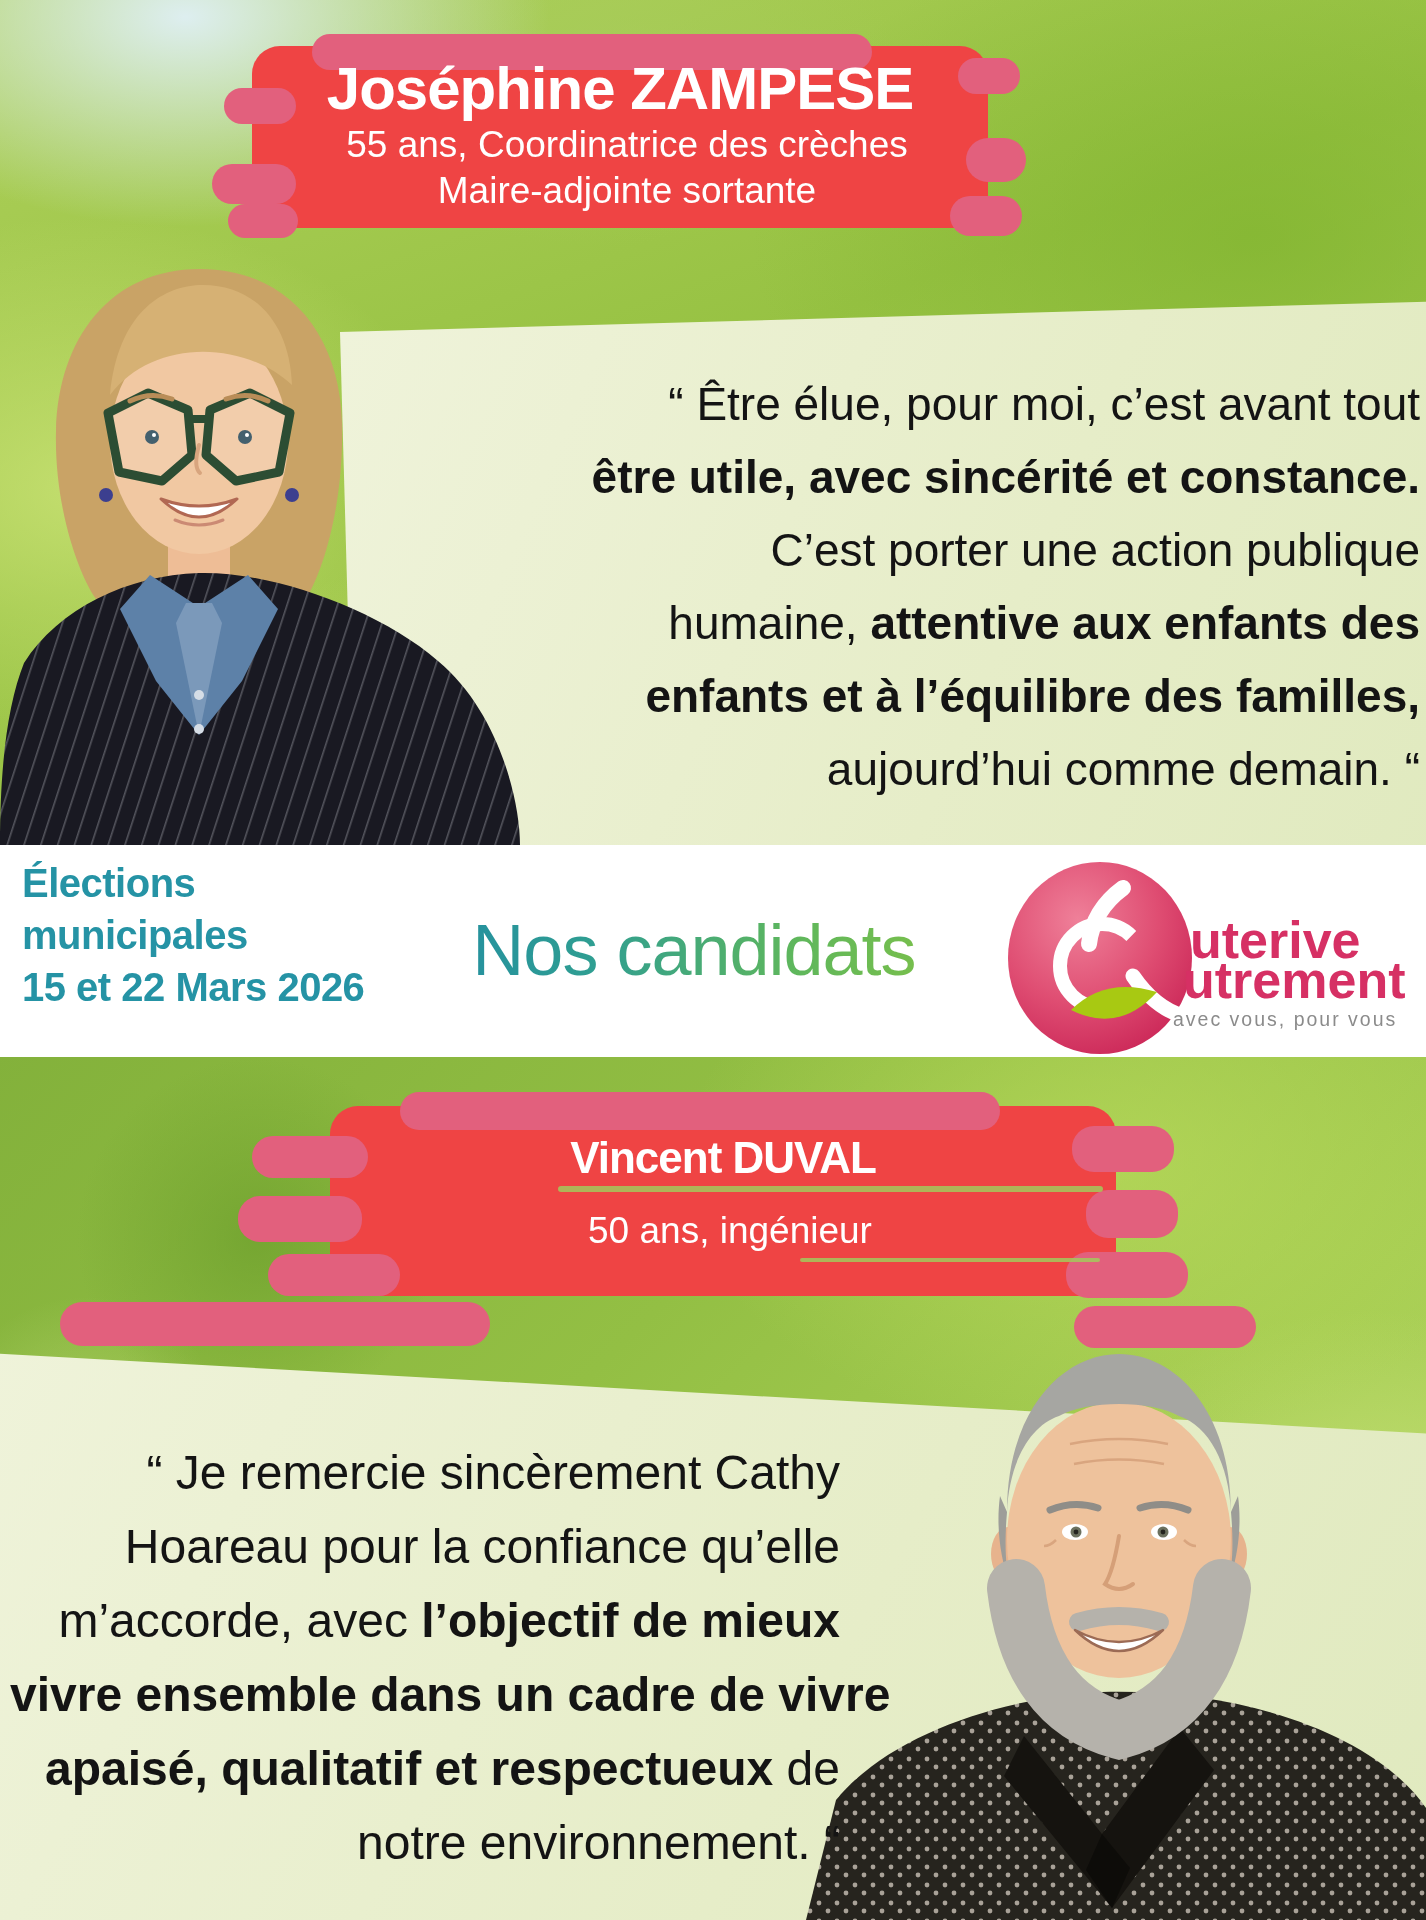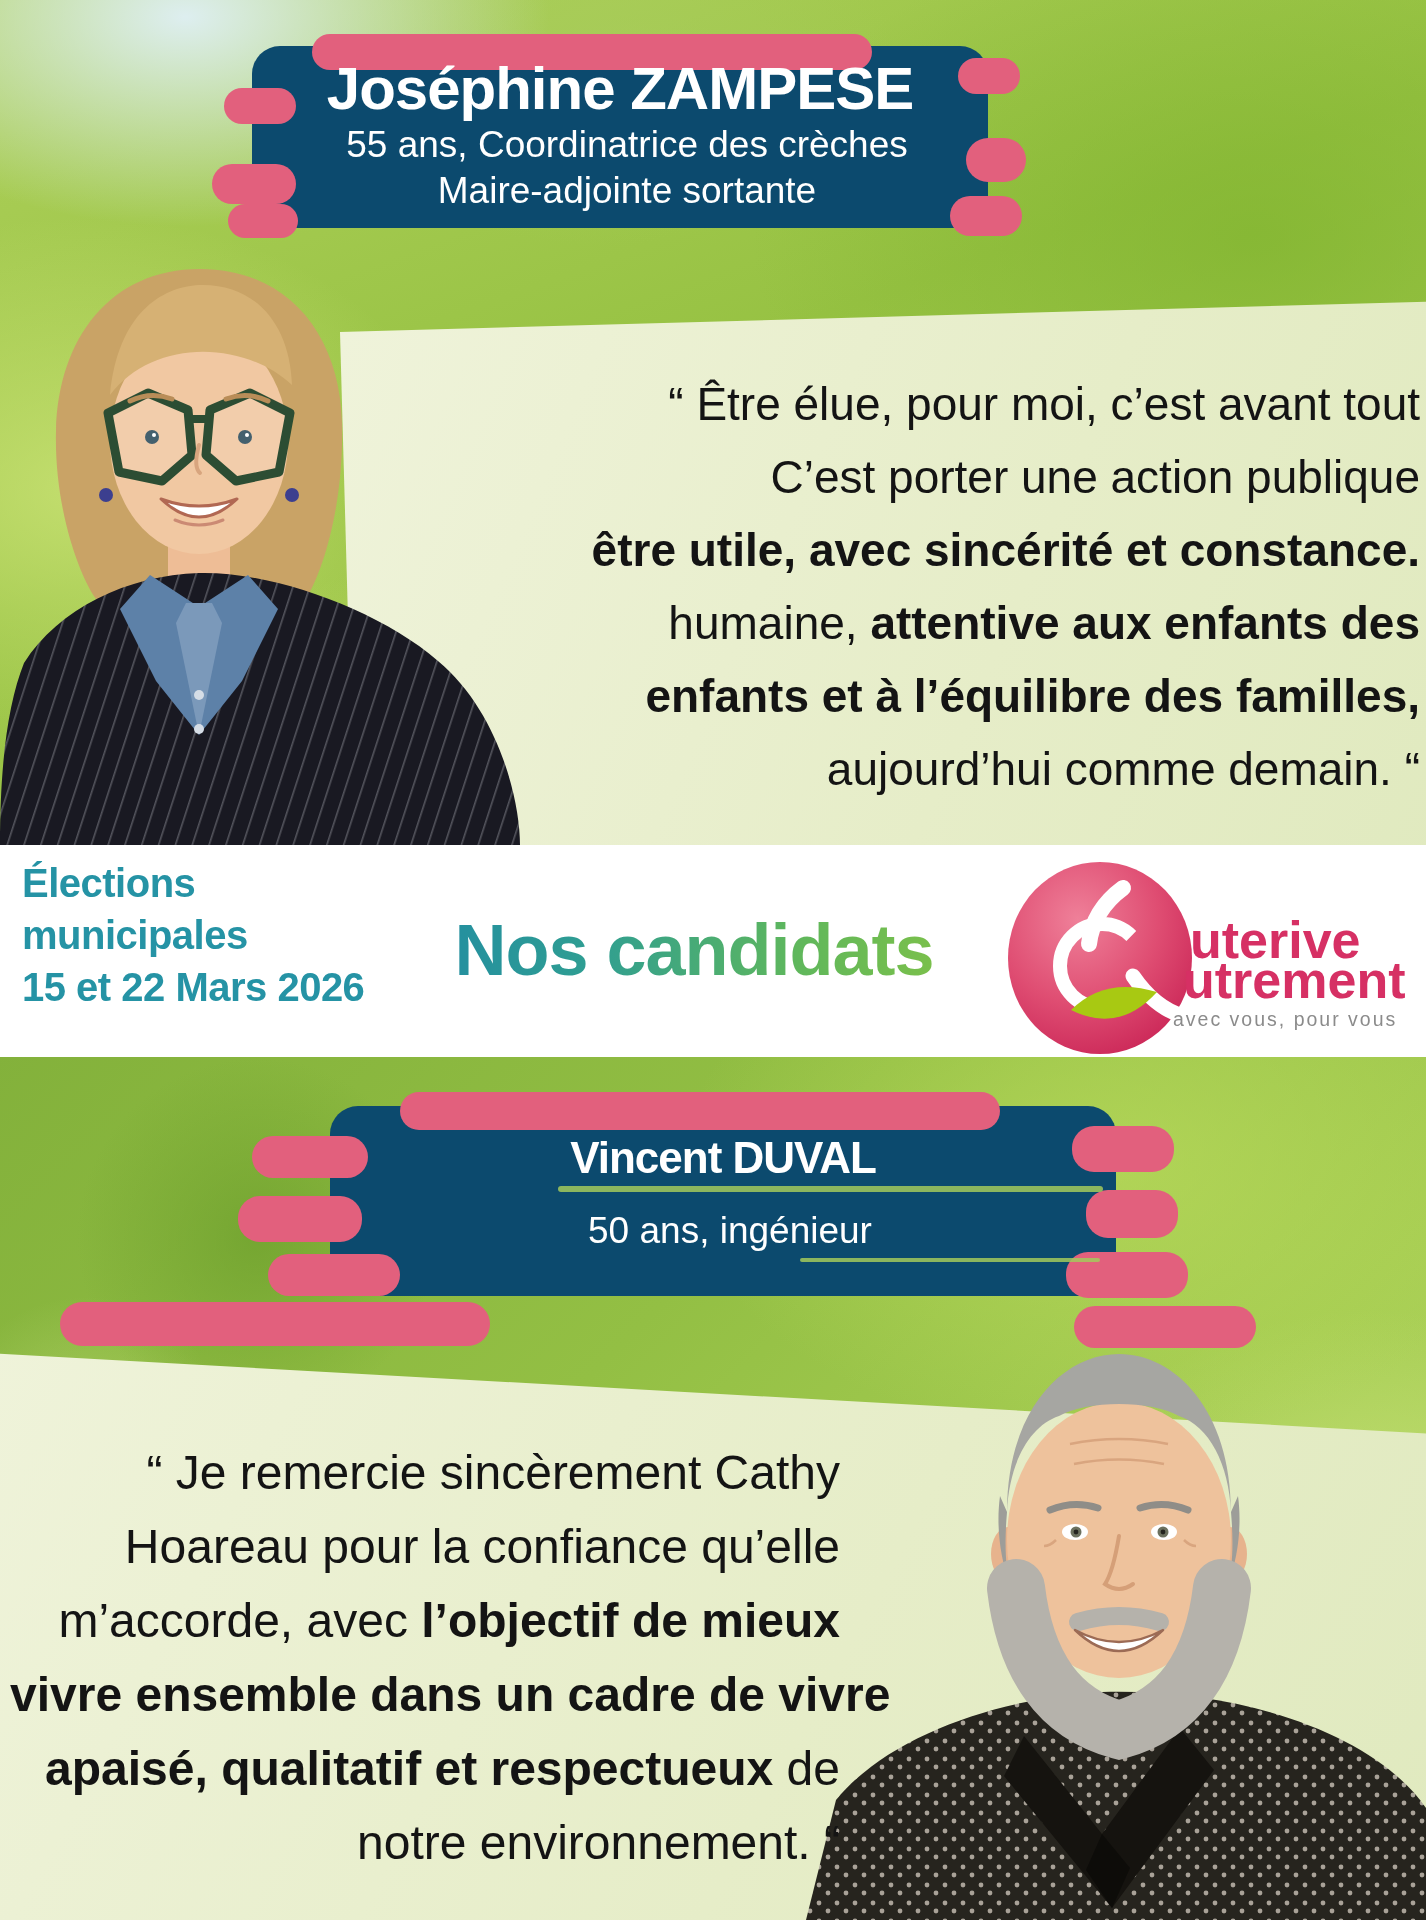--- a/index.html
+++ b/index.html
@@ -24,21 +24,21 @@
       linear-gradient(135deg,#83b13b 0%,#93bf44 40%,#a6cd52 70%,#b8d96a 100%);}
 
   
   .panel{position:absolute;background:linear-gradient(115deg,#eff3da 0%,#e6edc8 55%,#dfe9bd 100%);}
   .panel-top{left:340px;top:332px;width:1200px;height:560px;
              transform:rotate(-1.6deg);transform-origin:0 0;}
   .panel-bottom{left:-30px;top:1352px;width:1520px;height:660px;
              transform:rotate(3.2deg);transform-origin:0 0;}
 
   
-  .brush{position:absolute;background:#0c4a6e;border-radius:28px;}
+  .brush{position:absolute;background:#ef4444;border-radius:28px;}
   .stub{position:absolute;background:#e2607d;border-radius:22px;}
   .streak{position:absolute;background:#a3c95c;border-radius:4px;opacity:.85;}
   .banner-text{position:relative;z-index:2;width:100%;height:100%;display:flex;
     flex-direction:column;align-items:center;justify-content:flex-start;color:#ffffff;text-align:center;}
   .bname{font-weight:700;letter-spacing:-1px;}
   .bmeta{font-weight:400;margin-left:14px;}
 
   .banner-top{left:252px;top:46px;width:736px;height:182px;}
   .banner-top .bname{font-size:60px;line-height:66px;margin-top:10px;}
   .banner-top .bmeta{font-size:37px;line-height:46px;}
@@ -52,21 +52,21 @@
   .quote .qline{white-space:nowrap;text-align:right;}
   .quote .bold{font-weight:700;}
   .quote-top{left:420px;top:368px;width:1000px;font-size:46px;line-height:73px;}
   .quote-bottom{left:10px;top:1436px;width:830px;font-size:48px;line-height:74px;}
 
   
   .band{position:absolute;left:0;top:845px;width:1426px;height:212px;background:#ffffff;}
   .elections{position:absolute;left:22px;top:12px;color:#2593a5;font-weight:700;
              font-size:40px;line-height:52px;letter-spacing:-0.5px;}
   .nos-candidats{position:absolute;left:354px;top:60px;width:680px;text-align:center;
-     font-weight:700;font-size:72px;line-height:90px;letter-spacing:-1px;
+     font-weight:400;font-size:72px;line-height:90px;letter-spacing:-1px;
      background:linear-gradient(90deg,#1d86a8 0%,#2f9e92 35%,#5fb75c 65%,#8dc63f 100%);
      -webkit-background-clip:text;background-clip:text;color:transparent;}
   .logo{position:absolute;left:1005px;top:858px;}
 
   
   .photo{position:absolute;}
   .photo-josephine{left:0;top:243px;}
   .photo-vincent{left:778px;top:1268px;}
 </style>
 </head>
@@ -133,22 +133,22 @@
     <div class="stub" style="left:698px;top:150px;width:72px;height:40px;"></div>
     <div class="banner-text">
       <div class="bname">Joséphine ZAMPESE</div>
       <div class="bmeta">55 ans, Coordinatrice des crèches</div>
       <div class="bmeta">Maire-adjointe sortante</div>
     </div>
   </div>
 
   <div class="quote quote-top">
       <div class="qline"><span>“ Être élue, pour moi, c’est avant tout</span></div>
+      <div class="qline"><span class="bold">être utile, avec sincérité et constance.</span></div>
       <div class="qline"><span>C’est porter une action publique</span></div>
-      <div class="qline"><span class="bold">être utile, avec sincérité et constance.</span></div>
       <div class="qline"><span>humaine, </span><span class="bold">attentive aux enfants des</span></div>
       <div class="qline"><span class="bold">enfants et à l’équilibre des familles,</span></div>
       <div class="qline"><span>aujourd’hui comme demain. “</span></div>
     </div>
 
   <div class="band">
     <div class="elections">
       <div>Élections</div>
       <div>municipales</div>
       <div>15 et 22 Mars 2026</div>

